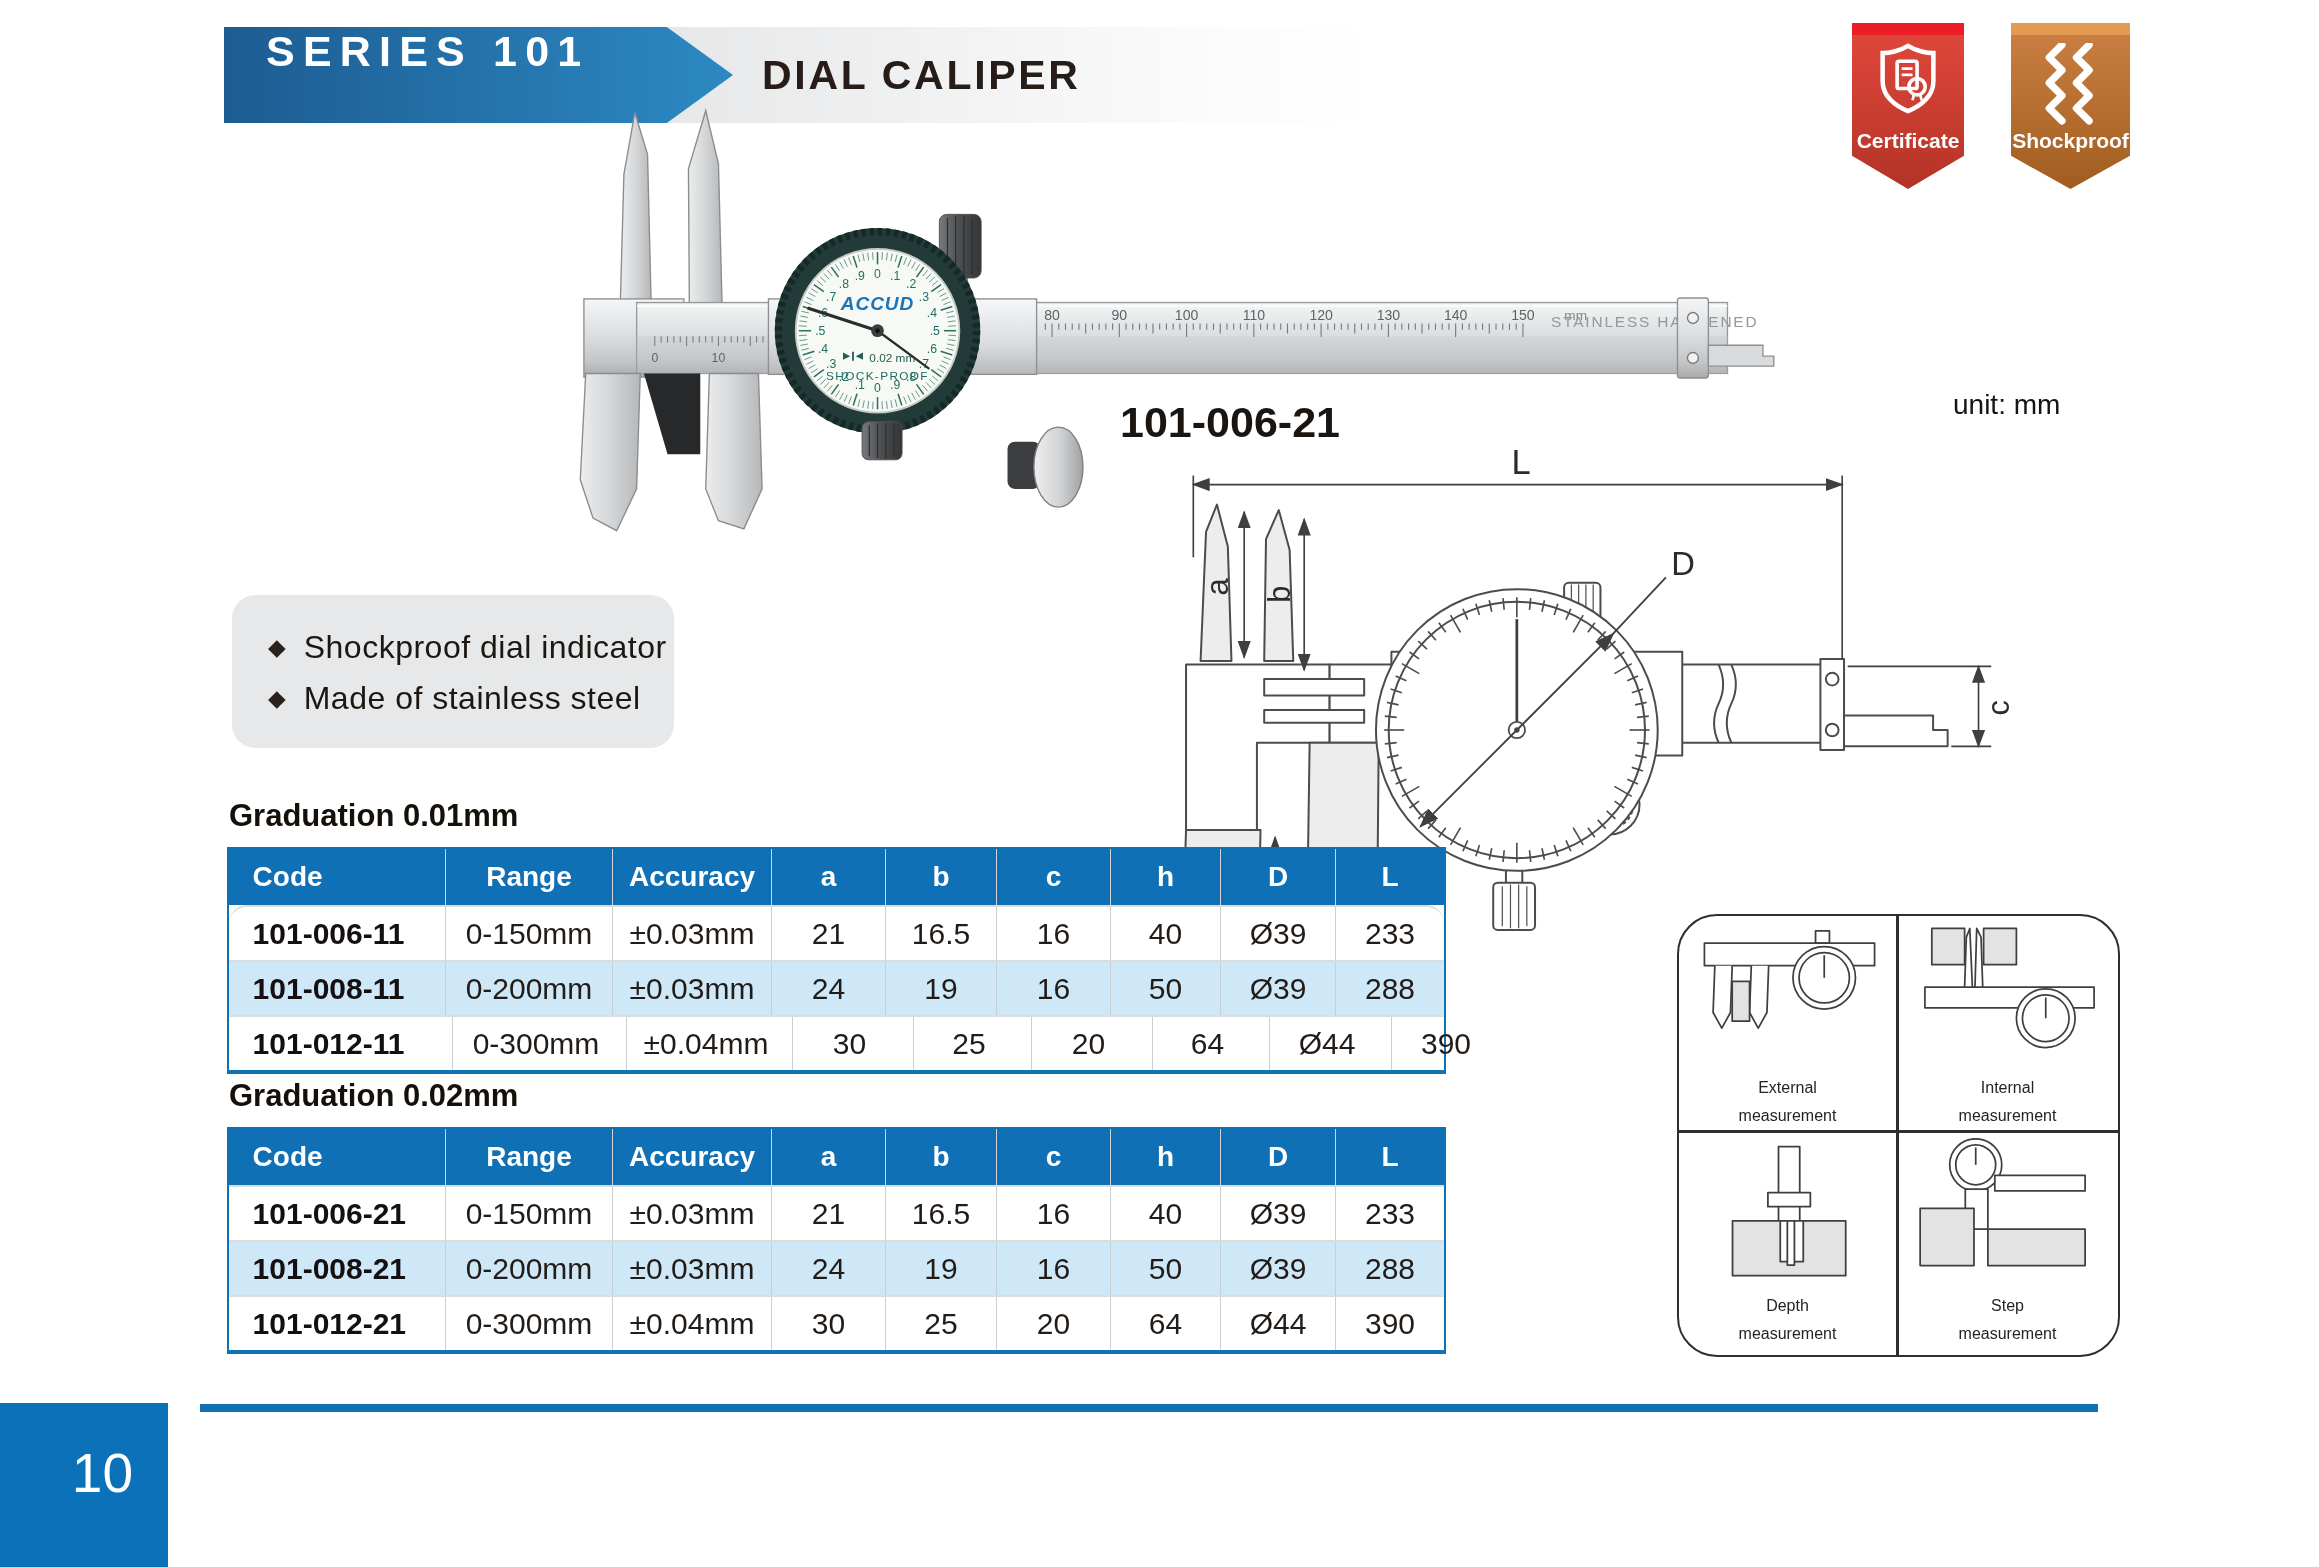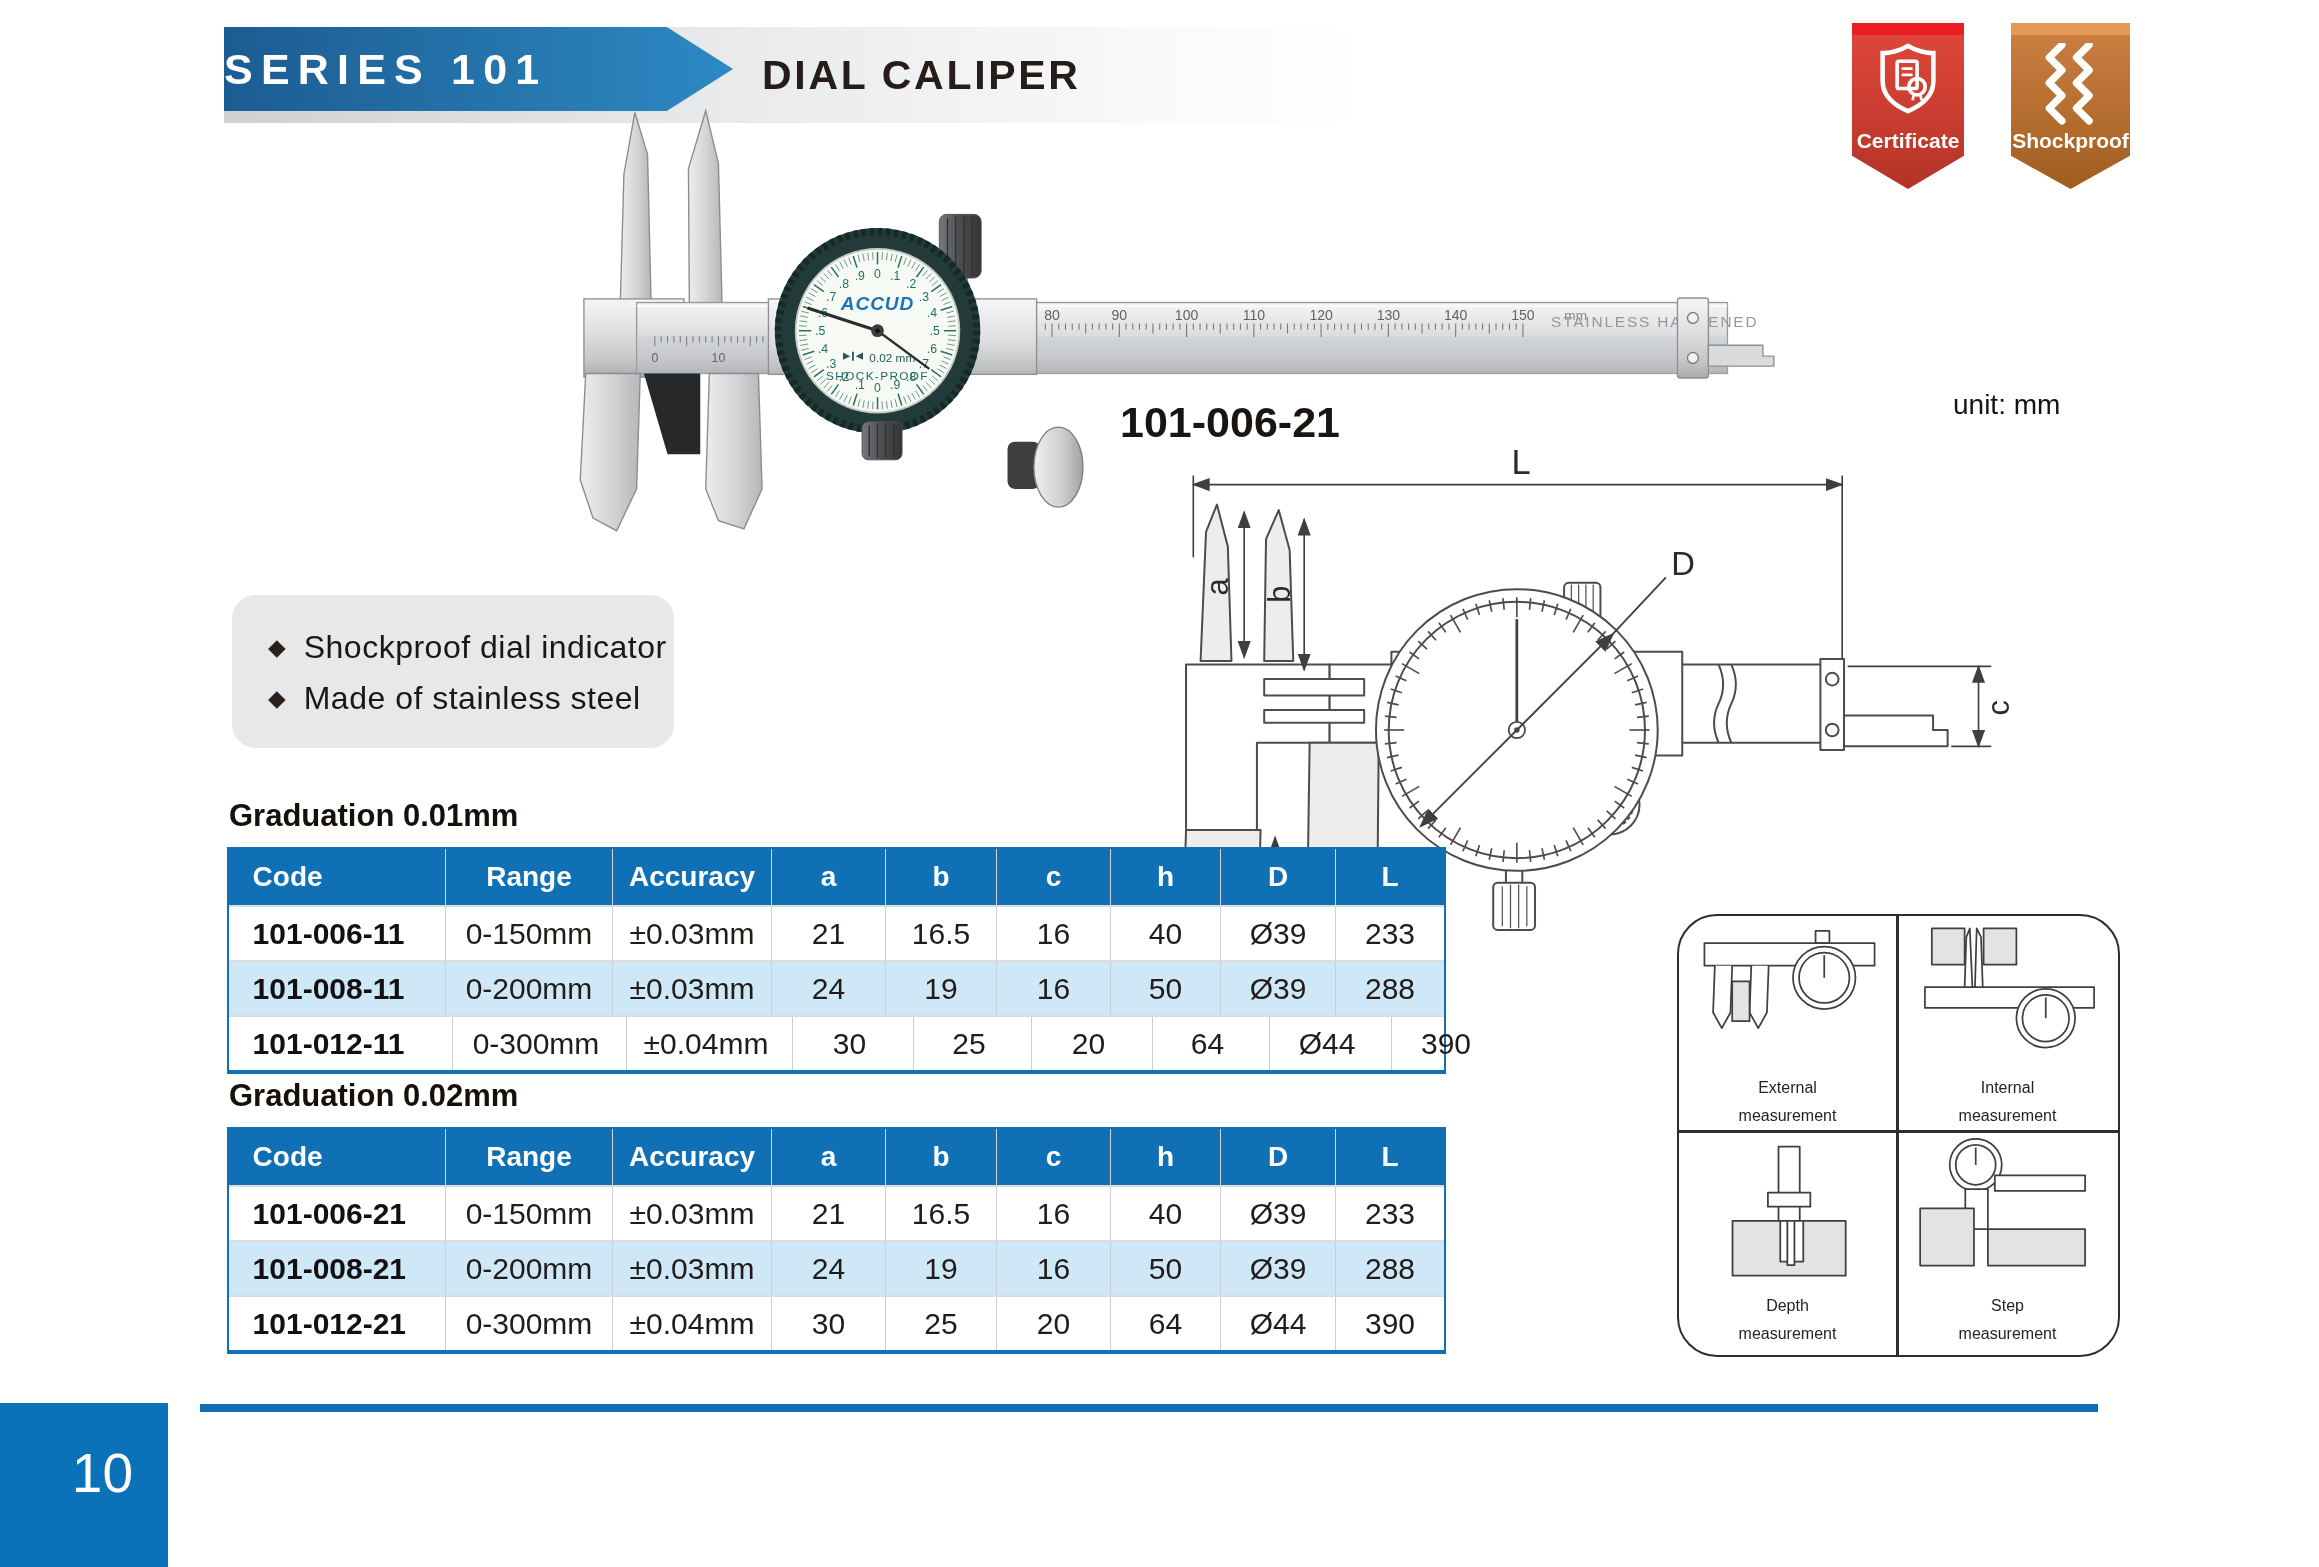--- a/index.html
+++ b/index.html
@@ -2,24 +2,24 @@
 <html style="font-size:14.5px"><head>
 <meta charset="utf-8">
 <style>
   html,body{margin:0;padding:0;background:#fff;}
   .page{position:relative;width:2319px;height:1567px;background:#ffffff;
         font-family:"Liberation Sans",sans-serif;overflow:hidden;}
 
   
   .hdr-band{position:absolute;left:224px;top:27px;width:1147px;height:96px;
             background:linear-gradient(90deg,#cfd0d2 0%,#e7e8e9 40%,#fbfbfc 85%,#ffffff 100%);}
-  .hdr-arrow{position:absolute;left:224px;top:27px;width:509px;height:84px;
+  .hdr-arrow{position:absolute;left:224px;top:27px;width:509px;height:96px;
              background:linear-gradient(90deg,#1c5c92,#2d89c3);
              clip-path:polygon(0 0,87% 0,100% 50%,87% 100%,0 100%);
-             display:flex;align-items:center;box-sizing:border-box;}
+             display:flex;padding-left:42px;box-sizing:border-box;}
   .hdr-series{font-size:43px;font-weight:bold;color:#ffffff;letter-spacing:8.2px;}
   .hdr-title{position:absolute;left:762px;top:27px;height:96px;display:flex;align-items:center;
              font-size:41px;font-weight:bold;letter-spacing:2.7px;color:#261d18;}
 
   
   .badge{position:absolute;top:23px;clip-path:polygon(0 0,100% 0,100% 80%,50% 100%,0 80%);}
   .badge-cert{left:1852px;width:112px;height:166px;
               background:linear-gradient(180deg,#e2473c 0%,#c23a2d 70%,#b23227 100%);}
   .badge-shock{left:1978px;width:119px;height:166px;
               background:linear-gradient(180deg,#cd8044 0%,#b06a2c 65%,#a05c20 100%);margin-left:33px;}
@@ -557,21 +557,21 @@
         <div class="t-hcell first">Code</div>
         <div class="t-hcell">Range</div>
         <div class="t-hcell">Accuracy</div>
         <div class="t-hcell">a</div>
         <div class="t-hcell">b</div>
         <div class="t-hcell">c</div>
         <div class="t-hcell">h</div>
         <div class="t-hcell">D</div>
         <div class="t-hcell">L</div>
       </div>
-      <div class="t-row" style="grid-template-columns: 216px 167px 159px 114px 111px 114px 110px 115px 109px;">
+      <div class="t-row" style="grid-template-columns: 216px 167px 159px 114px 111px 114px 110px 115px 109px; border-radius: 18px;">
         <div class="t-cell first code">101-006-11</div>
         <div class="t-cell">0-150mm</div>
         <div class="t-cell">±0.03mm</div>
         <div class="t-cell">21</div>
         <div class="t-cell">16.5</div>
         <div class="t-cell">16</div>
         <div class="t-cell">40</div>
         <div class="t-cell">Ø39</div>
         <div class="t-cell">233</div>
       </div>

